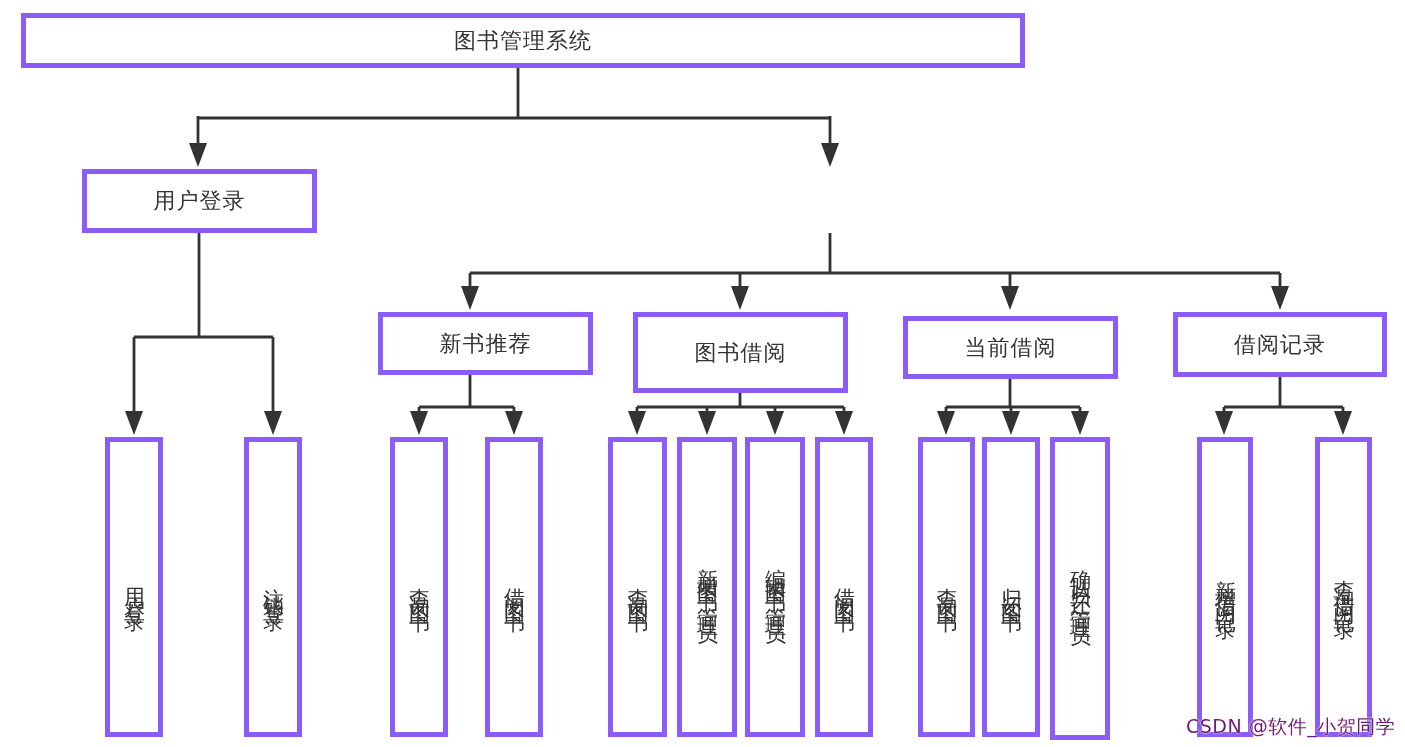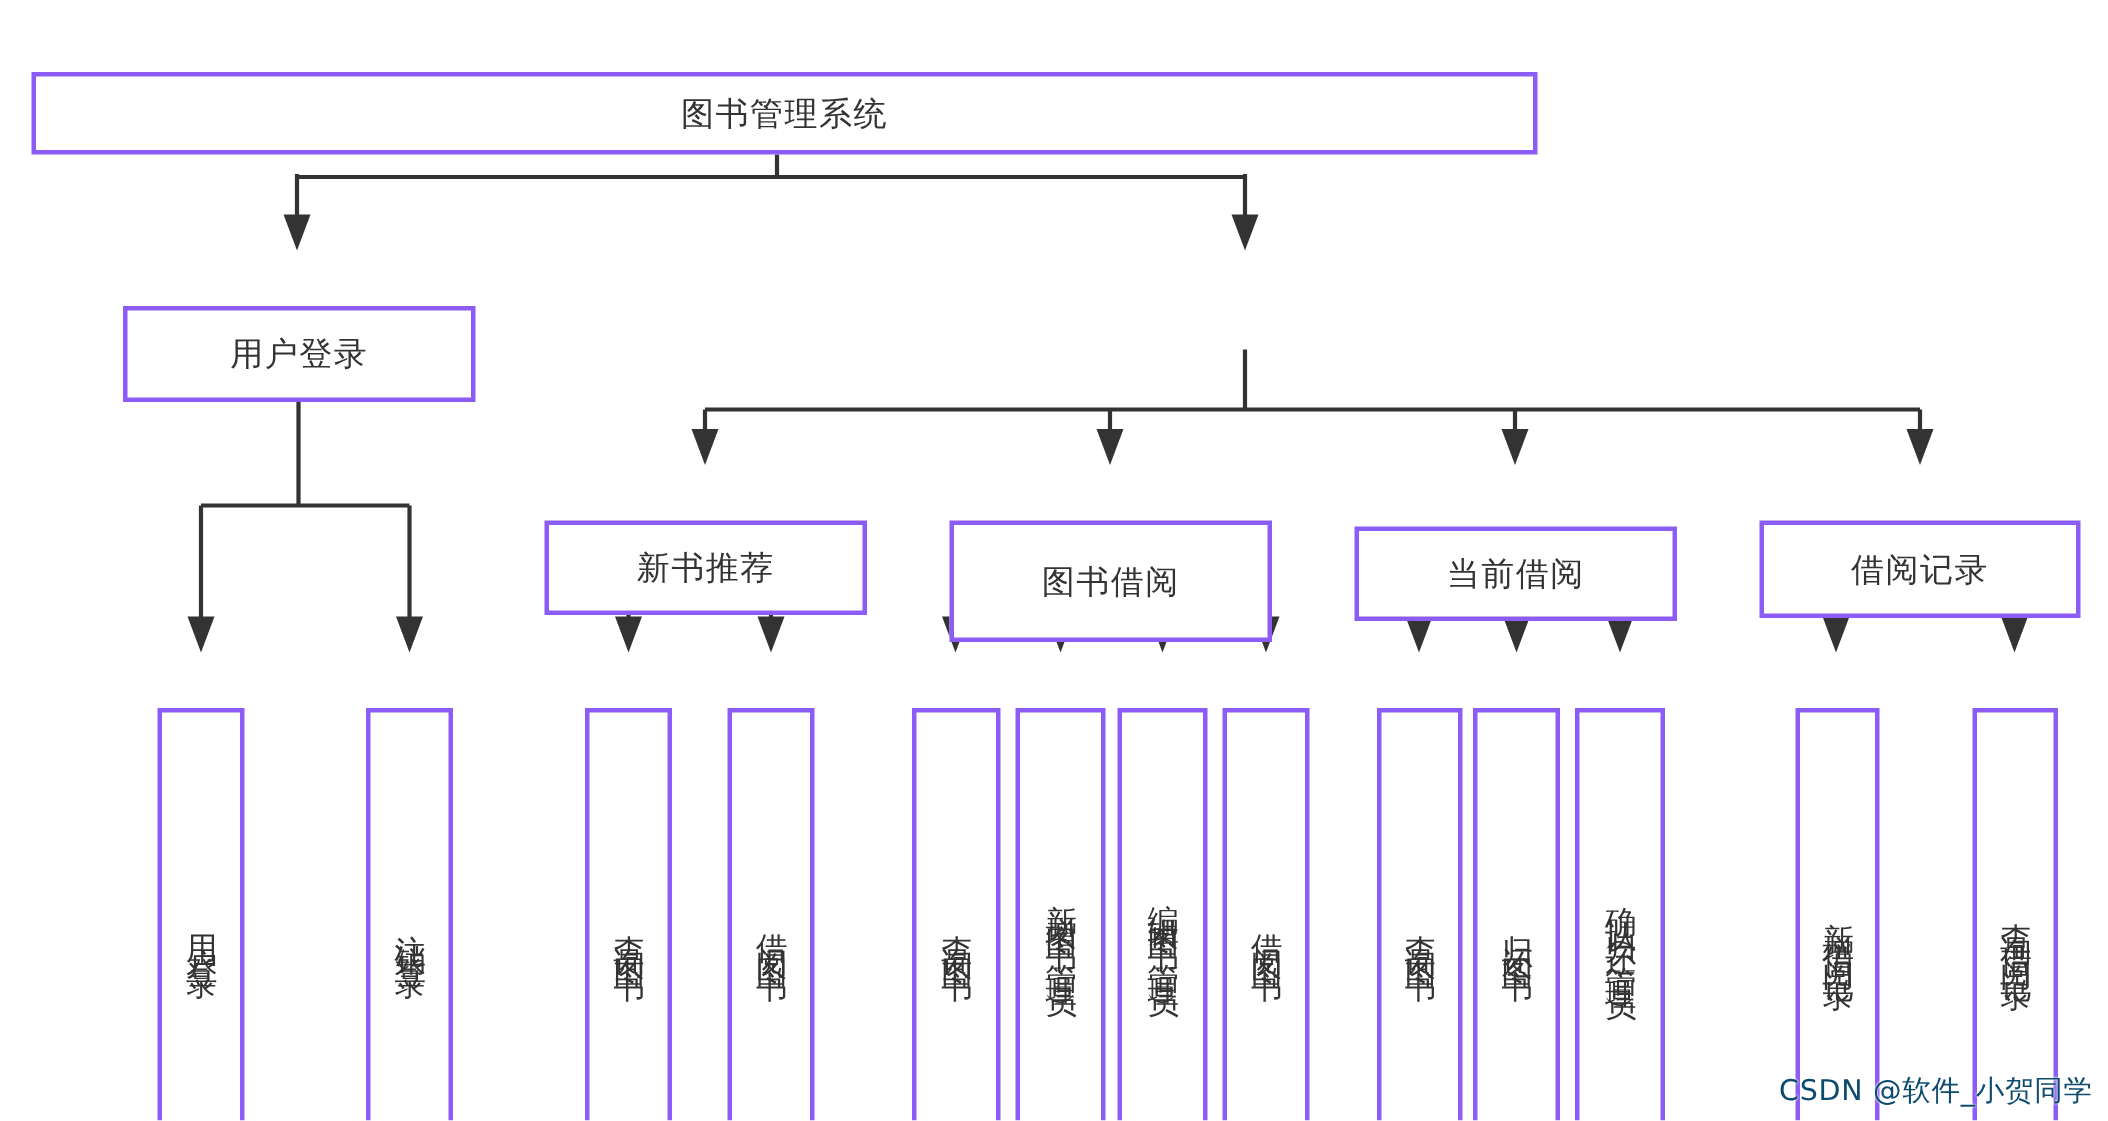--- a/index.html
+++ b/index.html
@@ -15,44 +15,43 @@
   }
   svg.wires {
     position: absolute;
     left: 0; top: 0;
     width: 1405px; height: 747px;
     pointer-events: none;
   }
   .node {
     position: absolute;
     background: #ffffff;
-    border: 3px solid #8b5cf6;
+    border: 5px solid #8b5cf6;
     display: flex;
     align-items: center;
     justify-content: center;
     text-align: center;
-    margin-top: 35px;
   }
   .node.h  { font-size: 22px; letter-spacing: 1px; }
   .node.h span { white-space: nowrap; }
   .node.v  { font-size: 21px; }
   .node.v span {
     writing-mode: vertical-rl;
     text-orientation: mixed;
     letter-spacing: 8px;
     line-height: 1;
     white-space: nowrap;
   }
   .watermark {
     position: absolute;
     left: 1186px;
     top: 714px;
     font-size: 19px;
     letter-spacing: 0.5px;
-    color: #0c4a6e;
+    color: #701a75;
     text-shadow: 0 0 2px #ffffff, 0 0 1px #ffffff;
     white-space: nowrap;
   }
 </style>
 </head>
 <body>
 
 <div class="canvas">
 
   <svg class="wires" viewBox="0 0 1405 747" fill="none">
@@ -119,21 +118,21 @@
   </svg>
 
   <div class="node h" style="left:21px;top:13px;width:1004px;height:55px">
     <span>图书管理系统</span>
   </div>
 
   <div class="node h" style="left:82px;top:169px;width:235px;height:64px">
     <span>用户登录</span>
   </div>
 
-  <div class="node h" style="left:363px;top:312px;width:215px;height:63px">
+  <div class="node h" style="left:378px;top:312px;width:215px;height:63px">
     <span>新书推荐</span>
   </div>
   <div class="node h" style="left:633px;top:312px;width:215px;height:81px">
     <span>图书借阅</span>
   </div>
   <div class="node h" style="left:903px;top:316px;width:215px;height:63px">
     <span>当前借阅</span>
   </div>
   <div class="node h" style="left:1173px;top:312px;width:214px;height:65px">
     <span>借阅记录</span>

